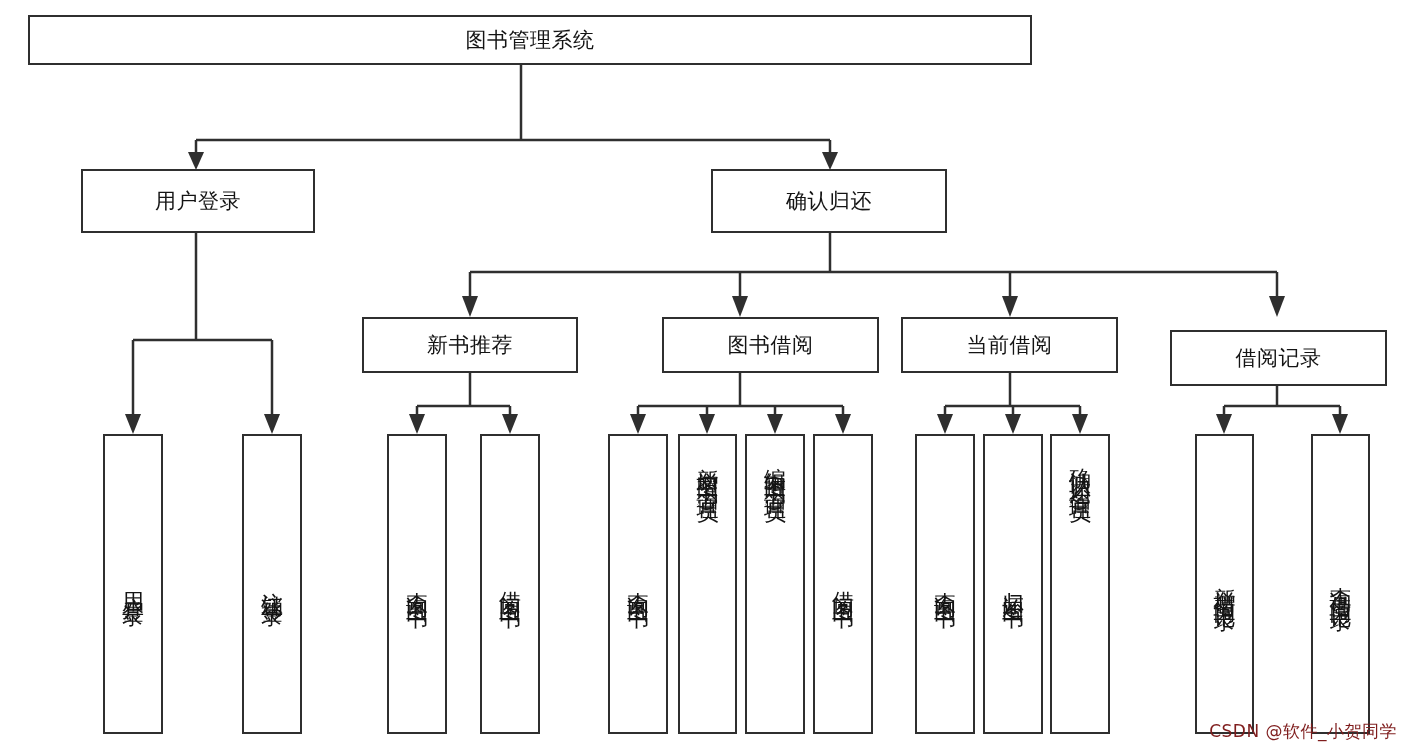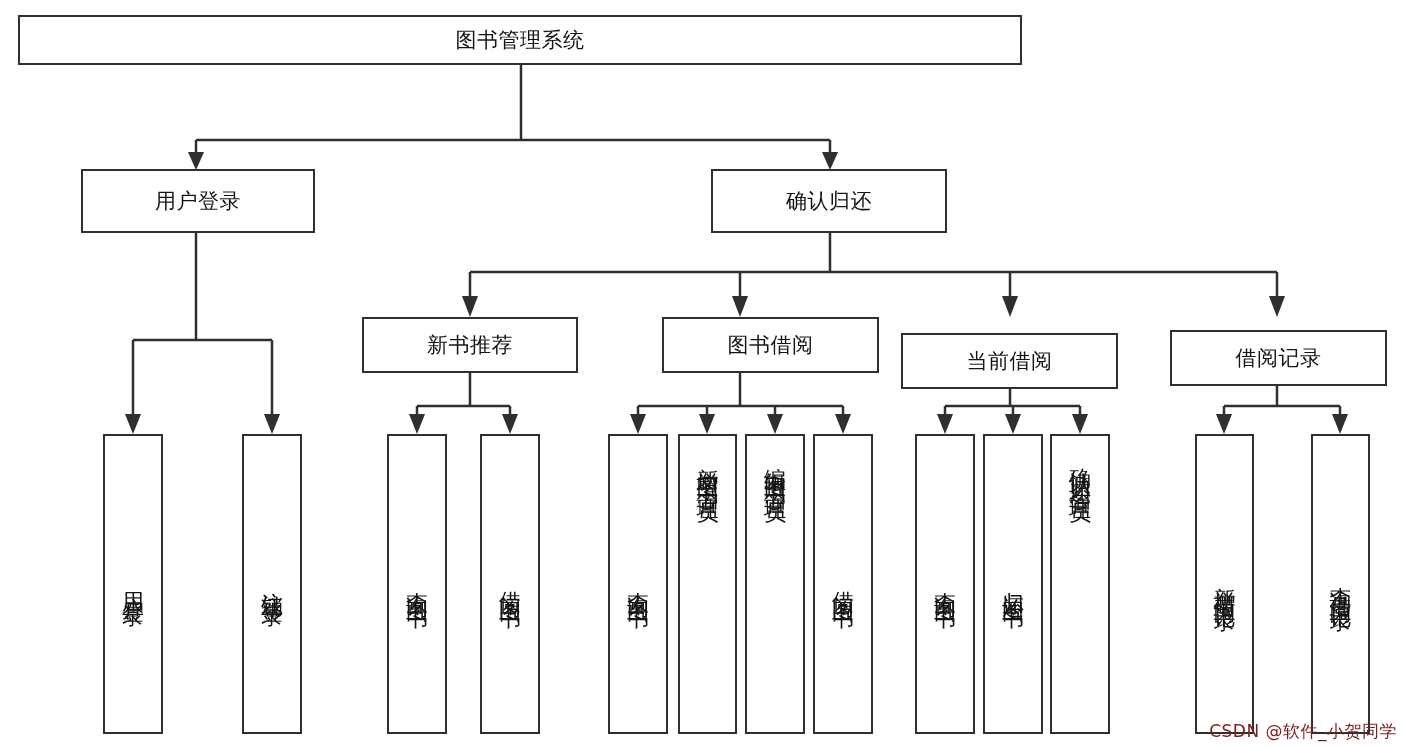--- a/index.html
+++ b/index.html
@@ -143,41 +143,41 @@
     <polygon class="arrow" points="1072,414 1088,414 1080,434"></polygon>
 
     <line x1="1277" y1="373" x2="1277" y2="406"></line>
     <line x1="1224" y1="406" x2="1340" y2="406"></line>
     <line x1="1224" y1="406" x2="1224" y2="418"></line>
     <polygon class="arrow" points="1216,414 1232,414 1224,434"></polygon>
     <line x1="1340" y1="406" x2="1340" y2="418"></line>
     <polygon class="arrow" points="1332,414 1348,414 1340,434"></polygon>
   </svg>
 
-  <div class="node root" style="left:18px;top:15px;width:1004px;height:50px;">
+  <div class="node root" style="left:28px;top:15px;width:1004px;height:50px;">
     <span class="label">图书管理系统</span>
   </div>
 
   <div class="node" style="left:81px;top:169px;width:234px;height:64px;">
     <span class="label">用户登录</span>
   </div>
 
   <div class="node" style="left:711px;top:169px;width:236px;height:64px;">
     <span class="label">确认归还</span>
   </div>
 
   <div class="node" style="left:362px;top:317px;width:216px;height:56px;">
     <span class="label">新书推荐</span>
   </div>
 
   <div class="node" style="left:662px;top:317px;width:217px;height:56px;">
     <span class="label">图书借阅</span>
   </div>
 
-  <div class="node" style="left:901px;top:333px;width:217px;height:56px;">
+  <div class="node" style="left:901px;top:317px;width:217px;height:56px;">
     <span class="label">当前借阅</span>
   </div>
 
   <div class="node" style="left:1170px;top:317px;width:217px;height:56px;margin-top:13px;">
     <span class="label">借阅记录</span>
   </div>
 
   <div class="node vertical centered" style="left:103px;top:434px;width:60px;height:300px;">
     <span class="label">用户登录</span>
   </div>

